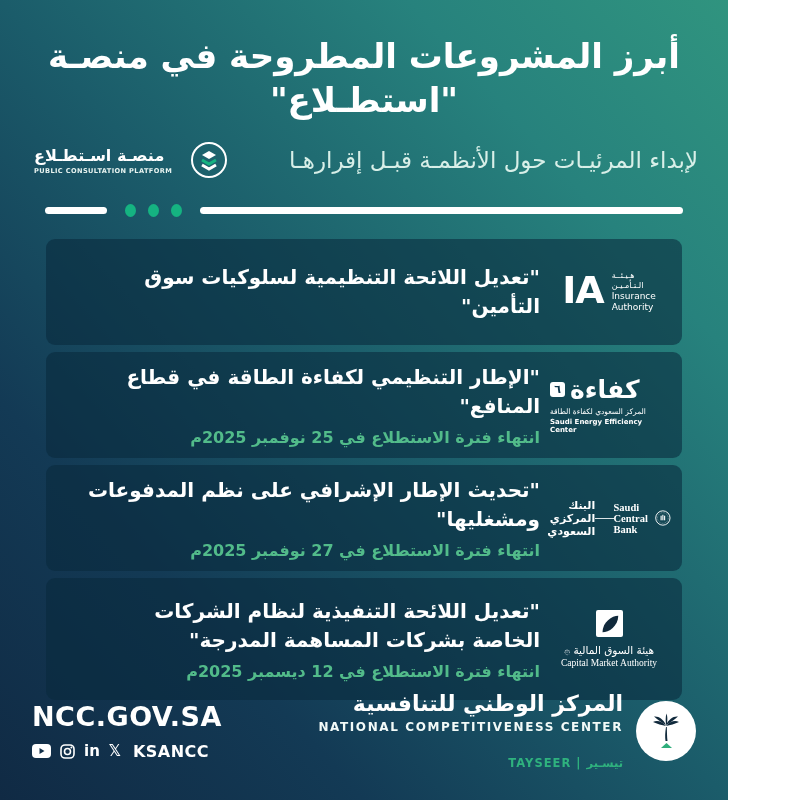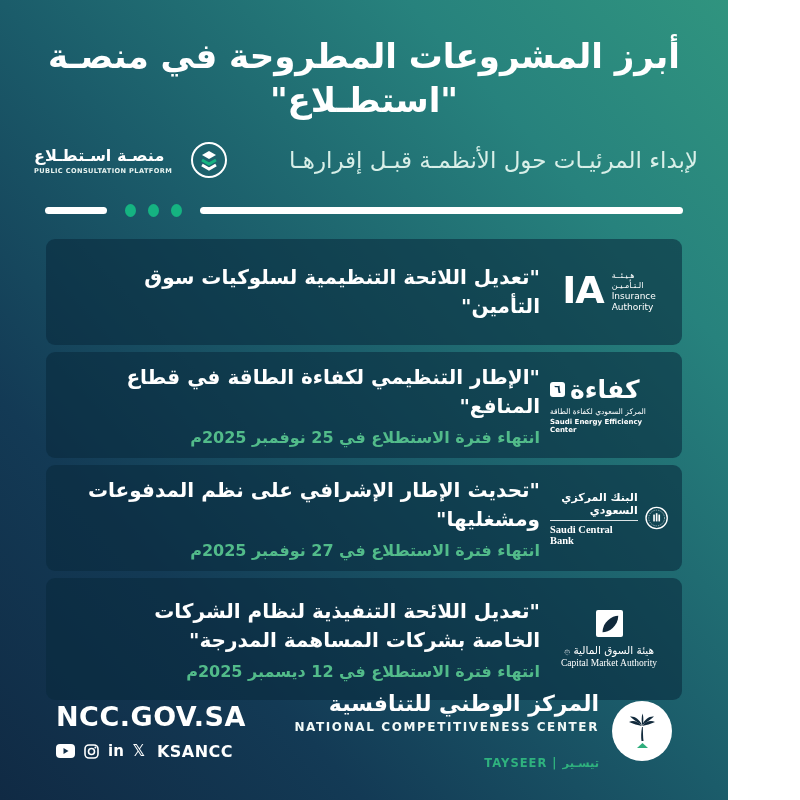--- a/index.html
+++ b/index.html
@@ -78,37 +78,37 @@
   .kafaa-mark{
     width:15px; height:15px; background:#fff; border-radius:3px;
     color:#10384e; font-size:11px; font-weight:bold;
     display:flex; align-items:center; justify-content:center;
   }
   .kafaa-word{ font-size:25px; font-weight:bold; line-height:1; }
   .kafaa-ar{ font-size:7.5px; margin-top:5px; direction:rtl; }
   .kafaa-en{ font-size:7px; font-weight:bold; margin-top:2px; }
 
   .scb-logo{ display:flex; align-items:center; gap:7px; }
-  .scb-col{ display:flex; flex-direction:column; align-items:center; }
+  .scb-col{ display:flex; flex-direction:row; align-items:center; }
   .scb-ar{ font-size:11px; font-weight:bold; direction:rtl; letter-spacing:1px; }
   .scb-rule{ width:100%; height:1px; background:#ffffff; margin:3px 0; opacity:.85; }
   .scb-en{ font-family:"Liberation Serif", serif; font-size:10.5px; font-weight:bold; }
 
   .cma-logo{ display:flex; flex-direction:column; align-items:center; }
   .cma-square{
     width:27px; height:27px; background:#fff; border-radius:2px;
     display:flex; align-items:center; justify-content:center; margin-bottom:7px;
   }
   .cma-ar{ font-size:10.5px; direction:rtl; }
   .cma-en{ font-family:"Liberation Serif", serif; font-size:9.5px; margin-top:2px; }
 
   
   .footer{
     position:absolute; left:0; right:0; bottom:30px;
-    padding:0 56px; display:flex; justify-content:space-between; align-items:center;
+    padding:0 32px; display:flex; justify-content:space-between; align-items:center;
   }
   .site{ font-size:27px; font-weight:bold; letter-spacing:0.5px; }
   .social{ display:flex; align-items:center; gap:9px; margin-top:10px; }
   .social-handle{ font-size:16px; font-weight:bold; margin-left:3px; letter-spacing:0.5px; }
   .s-icon{ display:flex; align-items:center; justify-content:center; }
   .in-glyph{ font-size:15px; font-weight:bold; }
   .x-glyph{ font-size:15px; font-weight:bold; }
 
   .ncc{ display:flex; align-items:center; gap:13px; }
   .ncc-text{ text-align:right; }

